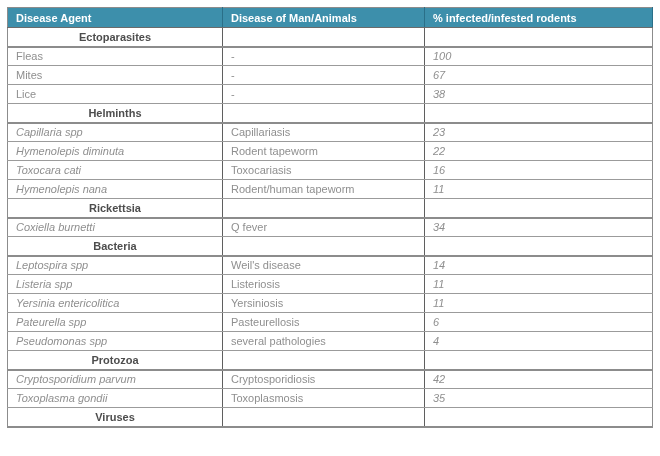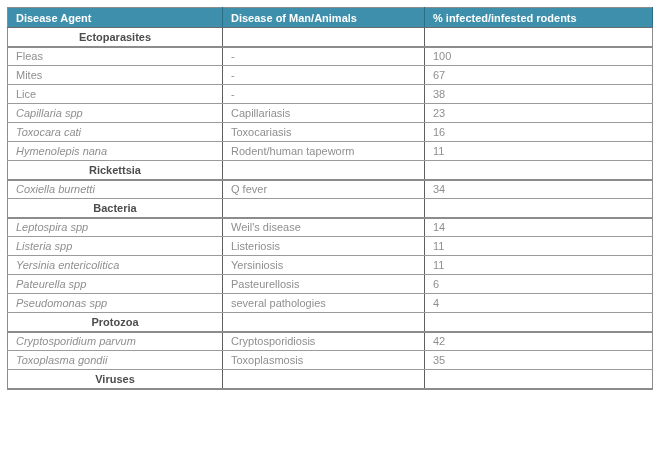--- a/index.html
+++ b/index.html
@@ -46,21 +46,21 @@
     height: 19px;
     box-sizing: border-box;
     border: 1px solid #9b9b9b;
     border-left: 1px solid #5f5f5f;
     border-right: 1px solid #5f5f5f;
     white-space: nowrap;
     overflow: hidden;
     background: #ffffff;
   }
   td:first-child { border-left: 1px solid #8c8c8c; }
-  td:last-child  { border-right: 1px solid #8c8c8c; }
+  td:last-child  { border-right: 1px solid #8c8c8c; font-style: italic; }
   tr.section td {
     color: #4d4d4d;
     font-weight: bold;
     border-bottom: 2px solid #8c8c8c;
     text-align: center;
   }
   td.italic { font-style: italic; }
 </style>
 </head>
 <body>
@@ -93,24 +93,34 @@
         <tr class="data">
           <td>Mites</td>
           <td>-</td>
           <td>67</td>
         </tr>
         <tr class="data">
           <td>Lice</td>
           <td>-</td>
           <td>38</td>
         </tr>
+        <tr class="section">
+          <td>Helminths</td>
+          <td></td>
+          <td></td>
+        </tr>
         <tr class="data">
           <td class="italic">Capillaria spp</td>
           <td>Capillariasis</td>
           <td>23</td>
+        </tr>
+        <tr class="data">
+          <td class="italic">Hymenolepis diminuta</td>
+          <td>Rodent tapeworm</td>
+          <td>22</td>
         </tr>
         <tr class="data">
           <td class="italic">Toxocara cati</td>
           <td>Toxocariasis</td>
           <td>16</td>
         </tr>
         <tr class="data">
           <td class="italic">Hymenolepis nana</td>
           <td>Rodent/human tapeworm</td>
           <td>11</td>

